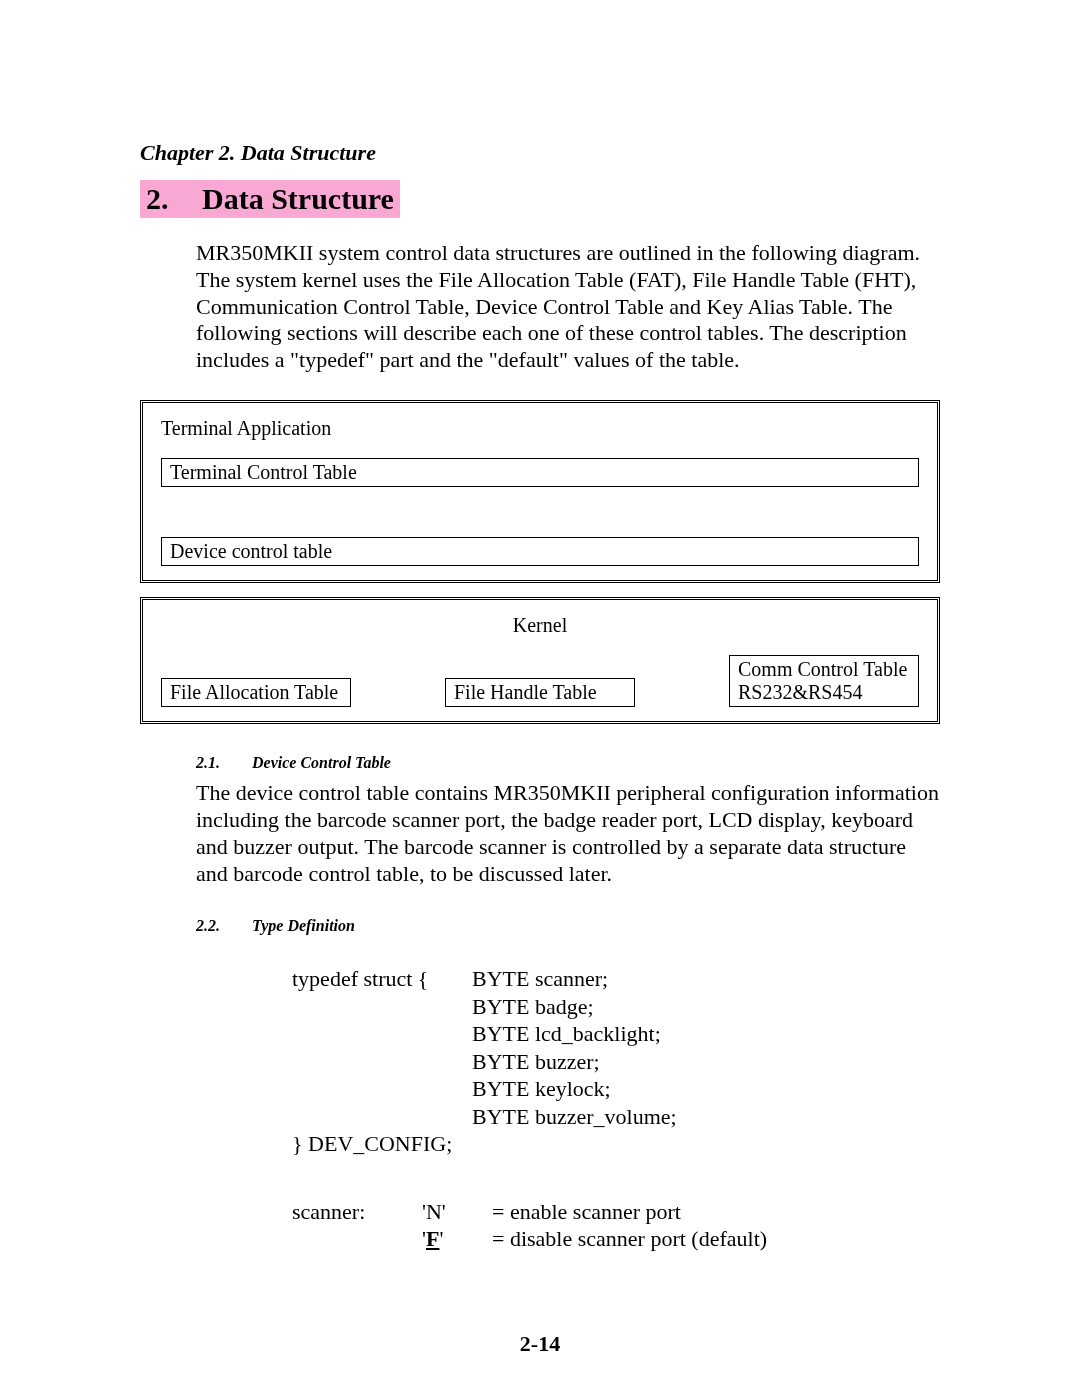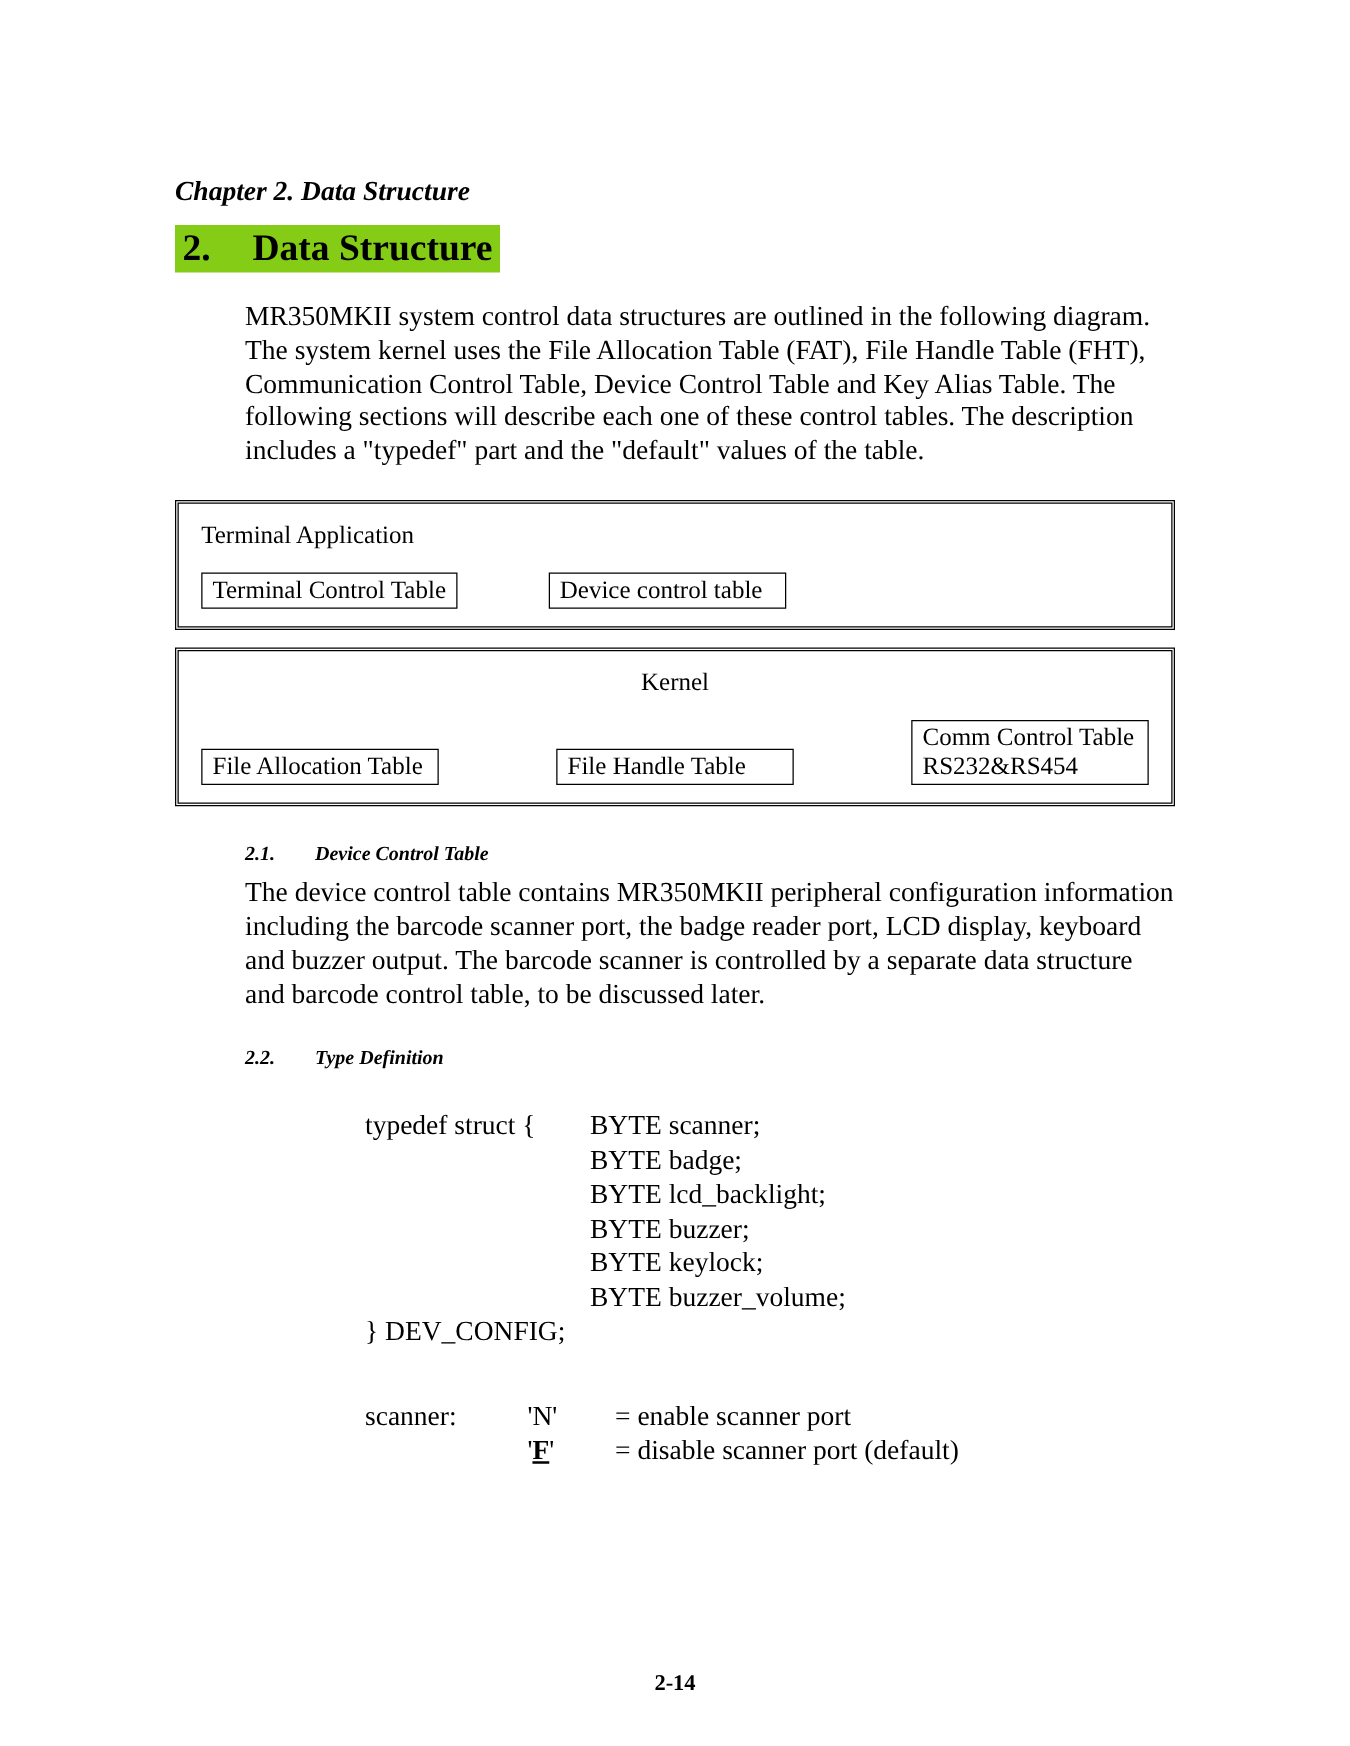--- a/index.html
+++ b/index.html
@@ -18,21 +18,21 @@
     position: relative;
   }
   .running-head {
     font-style: italic;
     font-weight: bold;
     font-size: 22px;
     margin: 0 0 14px 0;
   }
   .chapter-title {
     display: inline-block;
-    background: #84cc16;
+    background: #f9a8d4;
     font-weight: bold;
     font-size: 30px;
     padding: 2px 6px 2px 6px;
     margin: 0 0 22px 0;
   }
   .chapter-title .num {
     display: inline-block;
     width: 56px;
   }
   .body-indent {
@@ -58,21 +58,22 @@
     display: flex;
     font-weight: normal;
     font-size: 20px;
     margin-bottom: 18px;
   }
   .dbox-header .col-l { flex: 1; }
   .dbox-header .col-r { flex: 0.6; }
   .dbox-header.center { justify-content: center; }
   .dbox-row {
     display: flex;
-    gap: 73px;
+    gap: 50px;
+    flex-direction: column;
   }
   .cell {
     border: 1px solid #000;
     padding: 2px 8px;
     font-size: 20px;
     line-height: 1.15;
     min-width: 190px;
     box-sizing: border-box;
     background: #fff;
   }
@@ -109,21 +110,21 @@
   .type-block td.d2 { width: 60px; text-align:left; }
   .type-block td.wrap { white-space: normal; }
   .u-bold { font-weight:bold; text-decoration: underline;}
   .spacer-row td { height: 22px; }
   .page-num {
     position: absolute;
     left: 0; right: 0;
     bottom: 40px;
     text-align: center;
     font-weight: bold;
-    font-size: 18px;
+    font-size: 22px;
   }
 </style>
 </head>
 <body>
 
 <div class="page">
 
   <div class="running-head">Chapter 2. Data Structure</div>
 
   <div class="chapter-title">

